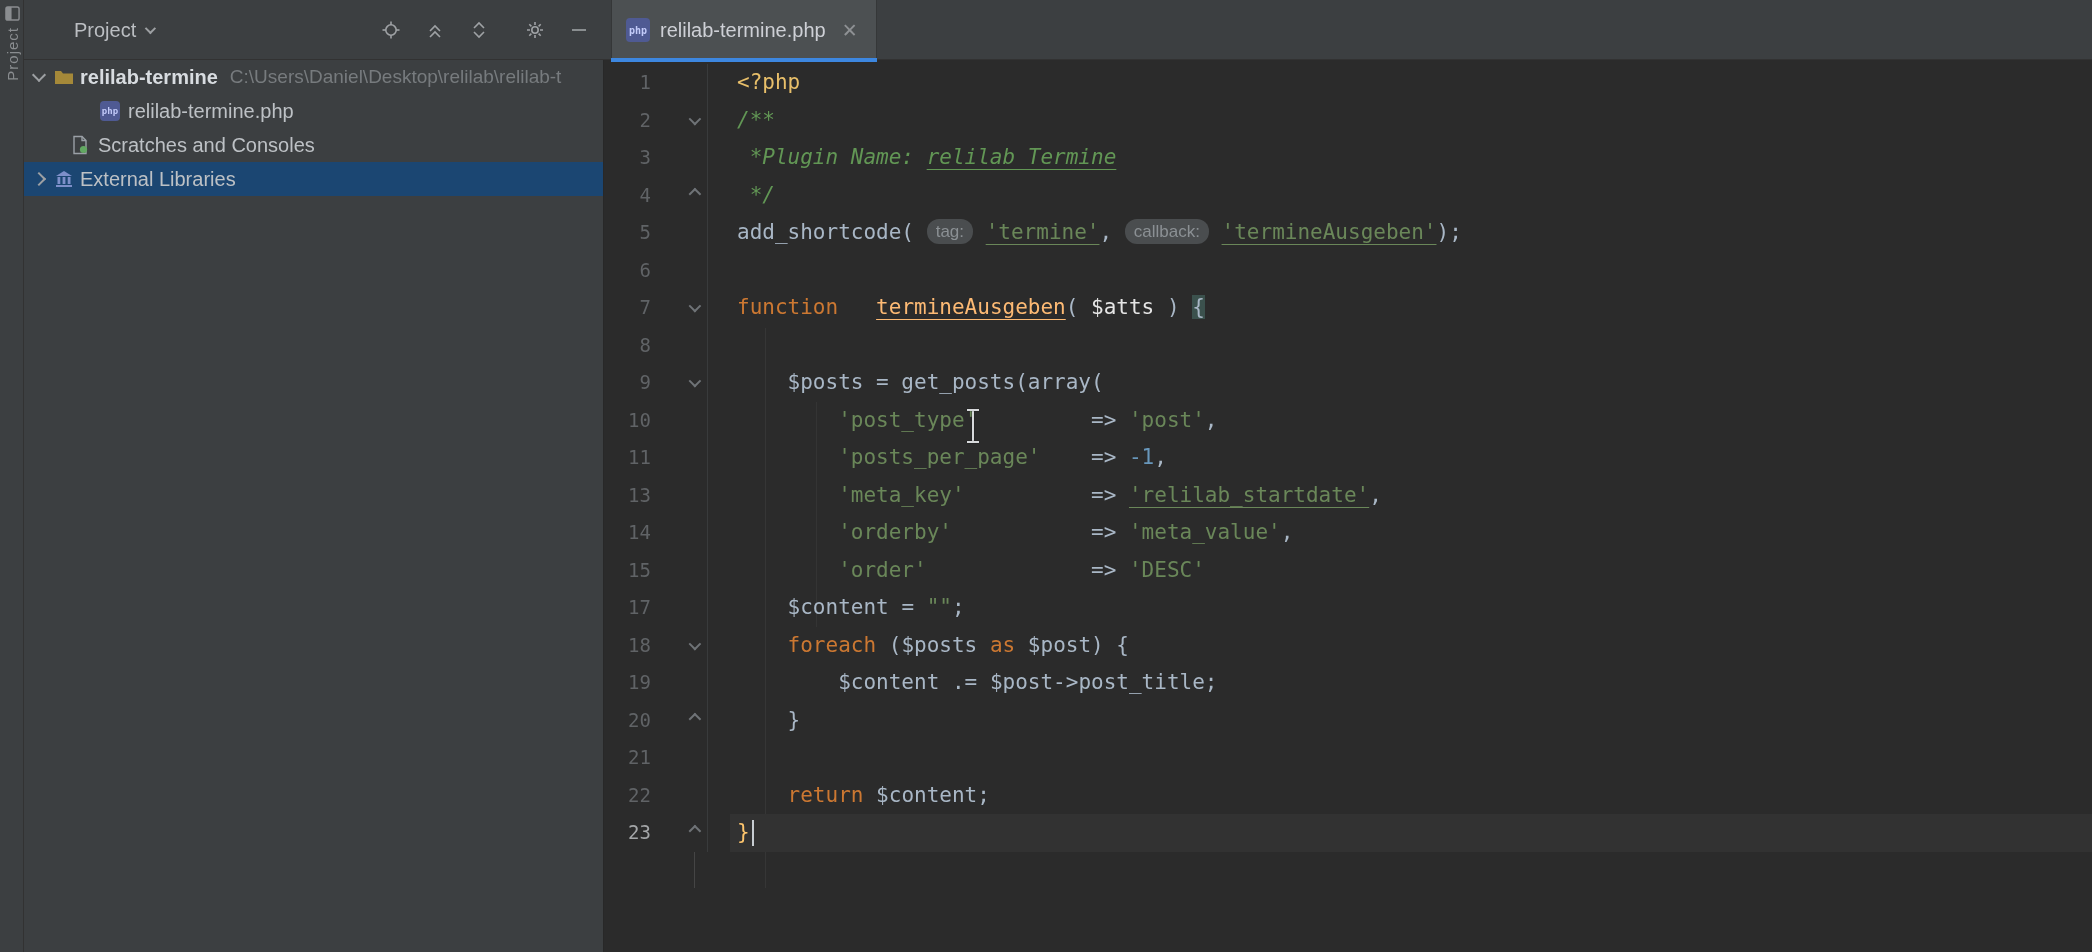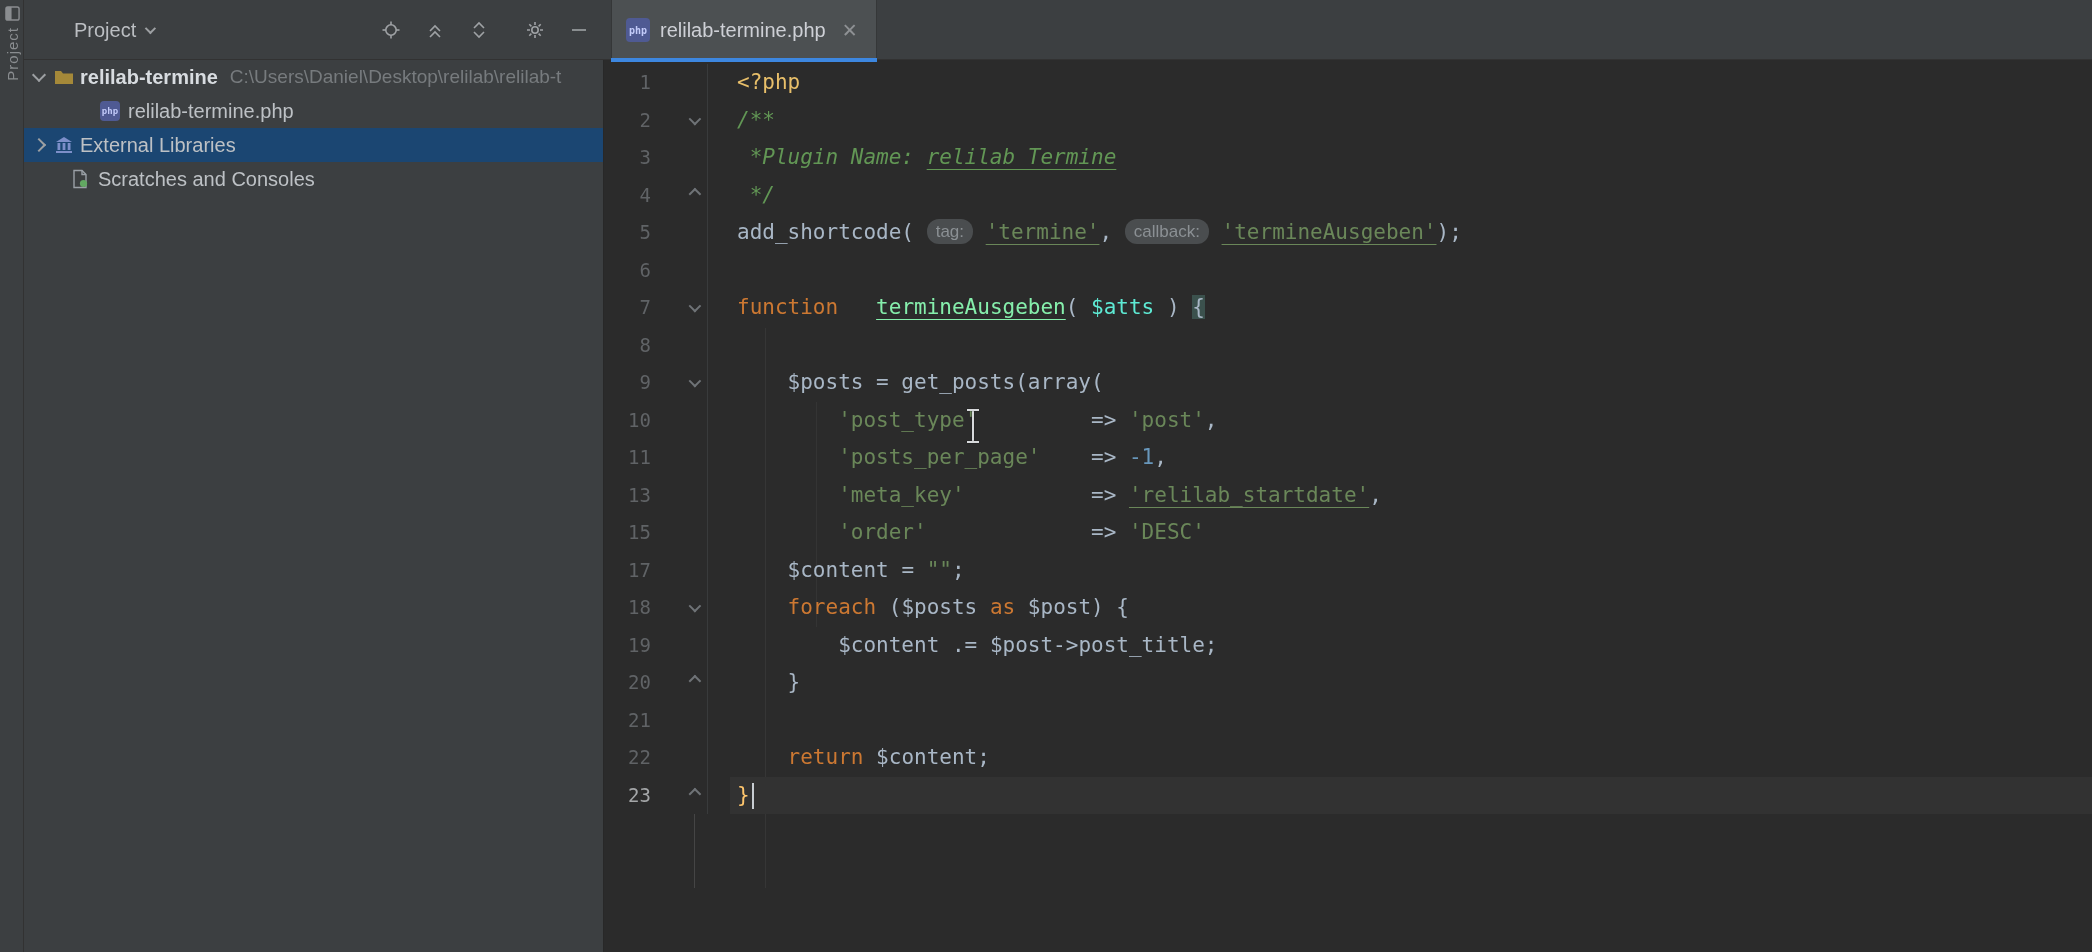--- a/index.html
+++ b/index.html
@@ -75,25 +75,25 @@
   .fold-ic.down { transform:rotate(45deg) translateY(-2px); }
   .fold-ic.up { transform:rotate(-135deg) translateY(2px); }
   .cline { flex:1; white-space:pre; font-family:"DejaVu Sans Mono", monospace;
            font-size:21px; color:#a9b7c6; padding-left:7px;margin-left:22px; }
   .caret-line { background:#323232; }
 
   .c-tag { color:#e8bf6a; }
   .c-doc { color:#629755; font-style:italic; }
   .c-kw  { color:#cc7832; }
   .c-str { color:#6a8759; }
-  .c-fn  { color:#86efac;text-align:center; }
+  .c-fn  { color:#fdba74;text-align:center; }
   .c-num { color:#6897bb; }
   .c-def { color:#a9b7c6; }
   .c-var { color:#a9b7c6; }
-  .c-par { color:#5eead4; }
+  .c-par { color:#e5e5e5; }
   .c-brace { color:#ffc66d; }
   .u { text-decoration:underline; text-underline-offset:5px; text-decoration-thickness:1px; }
   .hl { background:#3b514d; }
   .chip { display:inline-block; background:#4a4d4f; color:#8b9094; border-radius:12px;
           padding:0 9px; font-size:17px; line-height:25px; height:25px;
           vertical-align:middle; position:relative; top:-2px;
           font-family:"Liberation Sans", sans-serif; }
   .caret { display:inline-block; width:2px; height:26px; background:#c8cdd2;
            vertical-align:middle; margin-left:2px; }
 
@@ -173,44 +173,44 @@
     <svg class="t-icon" viewBox="0 0 20 20">
       <path d="M1 4 h6 l2 2.5 h10 v10.5 h-18 z" fill="#a58939"></path>
     </svg>
     <span class="t-label bold">relilab-termine</span>
     <span class="t-path">C:\Users\Daniel\Desktop\relilab\relilab-t</span>
   </div>
 
   <div class="tree-row">
     <span class="t-icon deep php-badge small">php</span>
     <span class="t-label deep">relilab-termine.php</span>
+  </div>
+
+  <div class="tree-row">
+    <svg class="t-icon mid" viewBox="0 0 20 20">
+      <path d="M4 1.5 h8 l4 4 v13 h-12 z" fill="none" stroke="#9aa0a6" stroke-width="1.4"></path>
+      <path d="M12 1.5 v4 h4" fill="none" stroke="#9aa0a6" stroke-width="1.4"></path>
+      <circle cx="13.5" cy="14.5" r="3.6" fill="#62a862"></circle>
+    </svg>
+    <span class="t-label mid">Scratches and Consoles</span>
   </div>
 
   <div class="tree-row selected">
     <span class="t-chev col"></span>
     <svg class="t-icon" viewBox="0 0 20 20">
       <g fill="#7d8fc9">
           <path d="M2 7 L10 2 L18 7 Z"></path>
           <rect x="3.5" y="8" width="2.8" height="7"></rect>
           <rect x="8.6" y="8" width="2.8" height="7"></rect>
           <rect x="13.7" y="8" width="2.8" height="7"></rect>
           <rect x="2" y="16" width="16" height="2"></rect>
         </g>
     </svg>
     <span class="t-label">External Libraries</span>
   </div>
-
-  <div class="tree-row">
-    <svg class="t-icon mid" viewBox="0 0 20 20">
-      <path d="M4 1.5 h8 l4 4 v13 h-12 z" fill="none" stroke="#9aa0a6" stroke-width="1.4"></path>
-      <path d="M12 1.5 v4 h4" fill="none" stroke="#9aa0a6" stroke-width="1.4"></path>
-      <circle cx="13.5" cy="14.5" r="3.6" fill="#62a862"></circle>
-    </svg>
-    <span class="t-label mid">Scratches and Consoles</span>
-  </div>
 </div>
 
 <div class="editor">
   <div class="fold-line"></div>
   <div class="guide-col4"></div>
   <div class="guide-col8"></div>
   <div class="code-area">
       <div class="crow">
         <div class="gut">
           <span class="lnum">1</span>
@@ -298,20 +298,27 @@
       </div>
       <div class="crow">
         <div class="gut">
           <span class="lnum">13</span>
           <span class="foldc"></span>
         </div>
         <div class="cline"><span class="c-def">        </span><span class="c-str">'meta_key'</span><span class="c-def">          =&gt; </span><span class="c-str u">'relilab_startdate'</span><span class="c-def">,</span></div>
       </div>
       <div class="crow">
         <div class="gut">
+          <span class="lnum">14</span>
+          <span class="foldc"></span>
+        </div>
+        <div class="cline"><span class="c-def">        </span><span class="c-str">'orderby'</span><span class="c-def">           =&gt; </span><span class="c-str">'meta_value'</span><span class="c-def">,</span></div>
+      </div>
+      <div class="crow">
+        <div class="gut">
           <span class="lnum">15</span>
           <span class="foldc"></span>
         </div>
         <div class="cline"><span class="c-def">        </span><span class="c-str">'order'</span><span class="c-def">             =&gt; </span><span class="c-str">'DESC'</span></div>
       </div>
       <div class="crow">
         <div class="gut">
           <span class="lnum">17</span>
           <span class="foldc"></span>
         </div>

